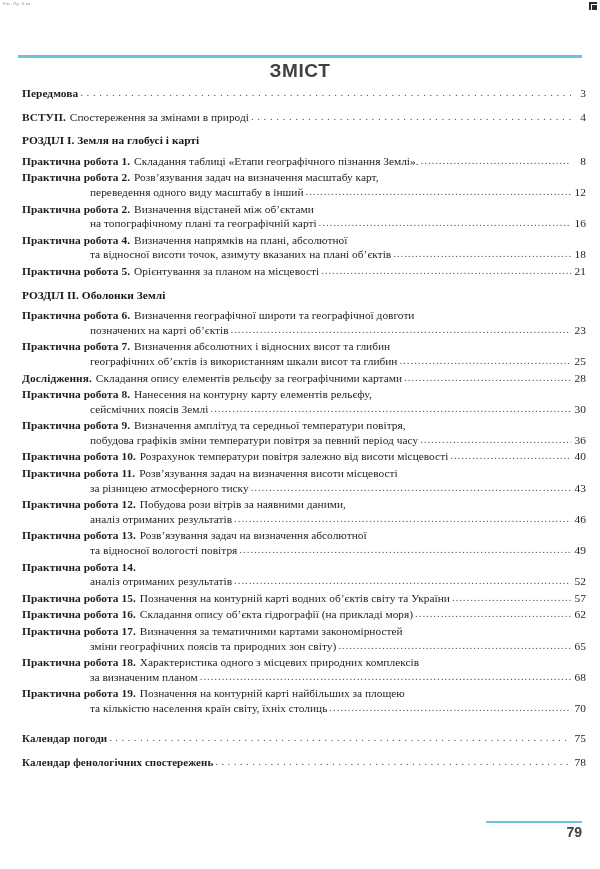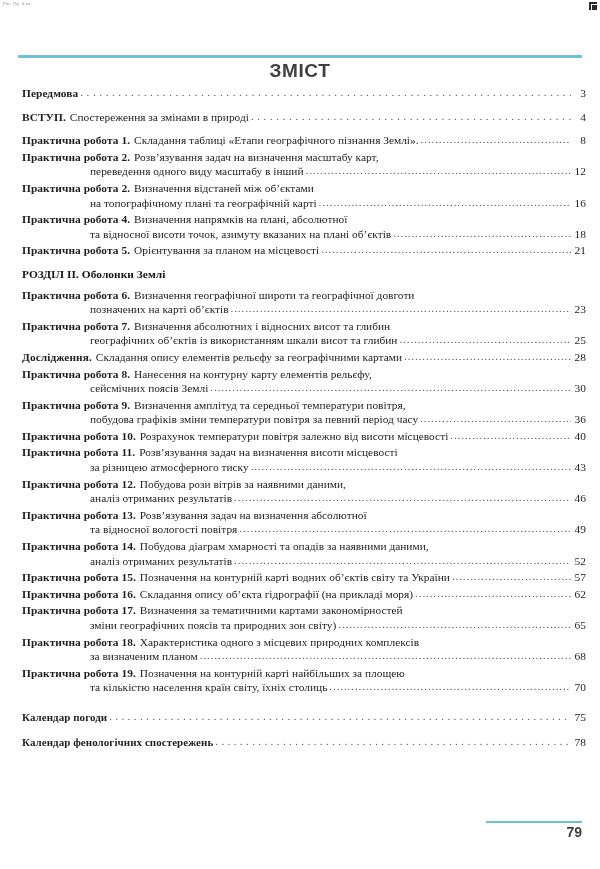--- a/index.html
+++ b/index.html
@@ -212,20 +212,21 @@
         </div>
       </div>
       <div class="entry lead">
         <div class="line">
           <span class="label">ВСТУП.</span>
           <span class="desc">Спостереження за змінами в природі</span>
           <span class="dots dots-wide"></span>
           <span class="page-num">4</span>
         </div>
       </div>
+      <div class="section-head">РОЗДІЛ І. Земля на глобусі і карті</div>
       <div class="entry">
         <div class="line">
           <span class="label">Практична робота 1.</span>
           <span class="desc">Складання таблиці «Етапи географічного пізнання Землі».</span>
           <span class="dots"></span>
           <span class="page-num">8</span>
         </div>
       </div>
       <div class="entry">
         <div class="line">
@@ -358,21 +359,20 @@
         </div>
         <div class="cont">
           <span class="desc">та відносної вологості повітря</span>
           <span class="dots"></span>
           <span class="page-num">49</span>
         </div>
       </div>
       <div class="entry">
         <div class="line">
           <span class="label">Практична робота 14.</span>
-          <span class="desc">Побудова діаграм хмарності та опадів за наявними даними,</span>
         </div>
         <div class="cont">
           <span class="desc">аналіз отриманих результатів</span>
           <span class="dots"></span>
           <span class="page-num">52</span>
         </div>
       </div>
       <div class="entry">
         <div class="line">
           <span class="label">Практична робота 15.</span>

